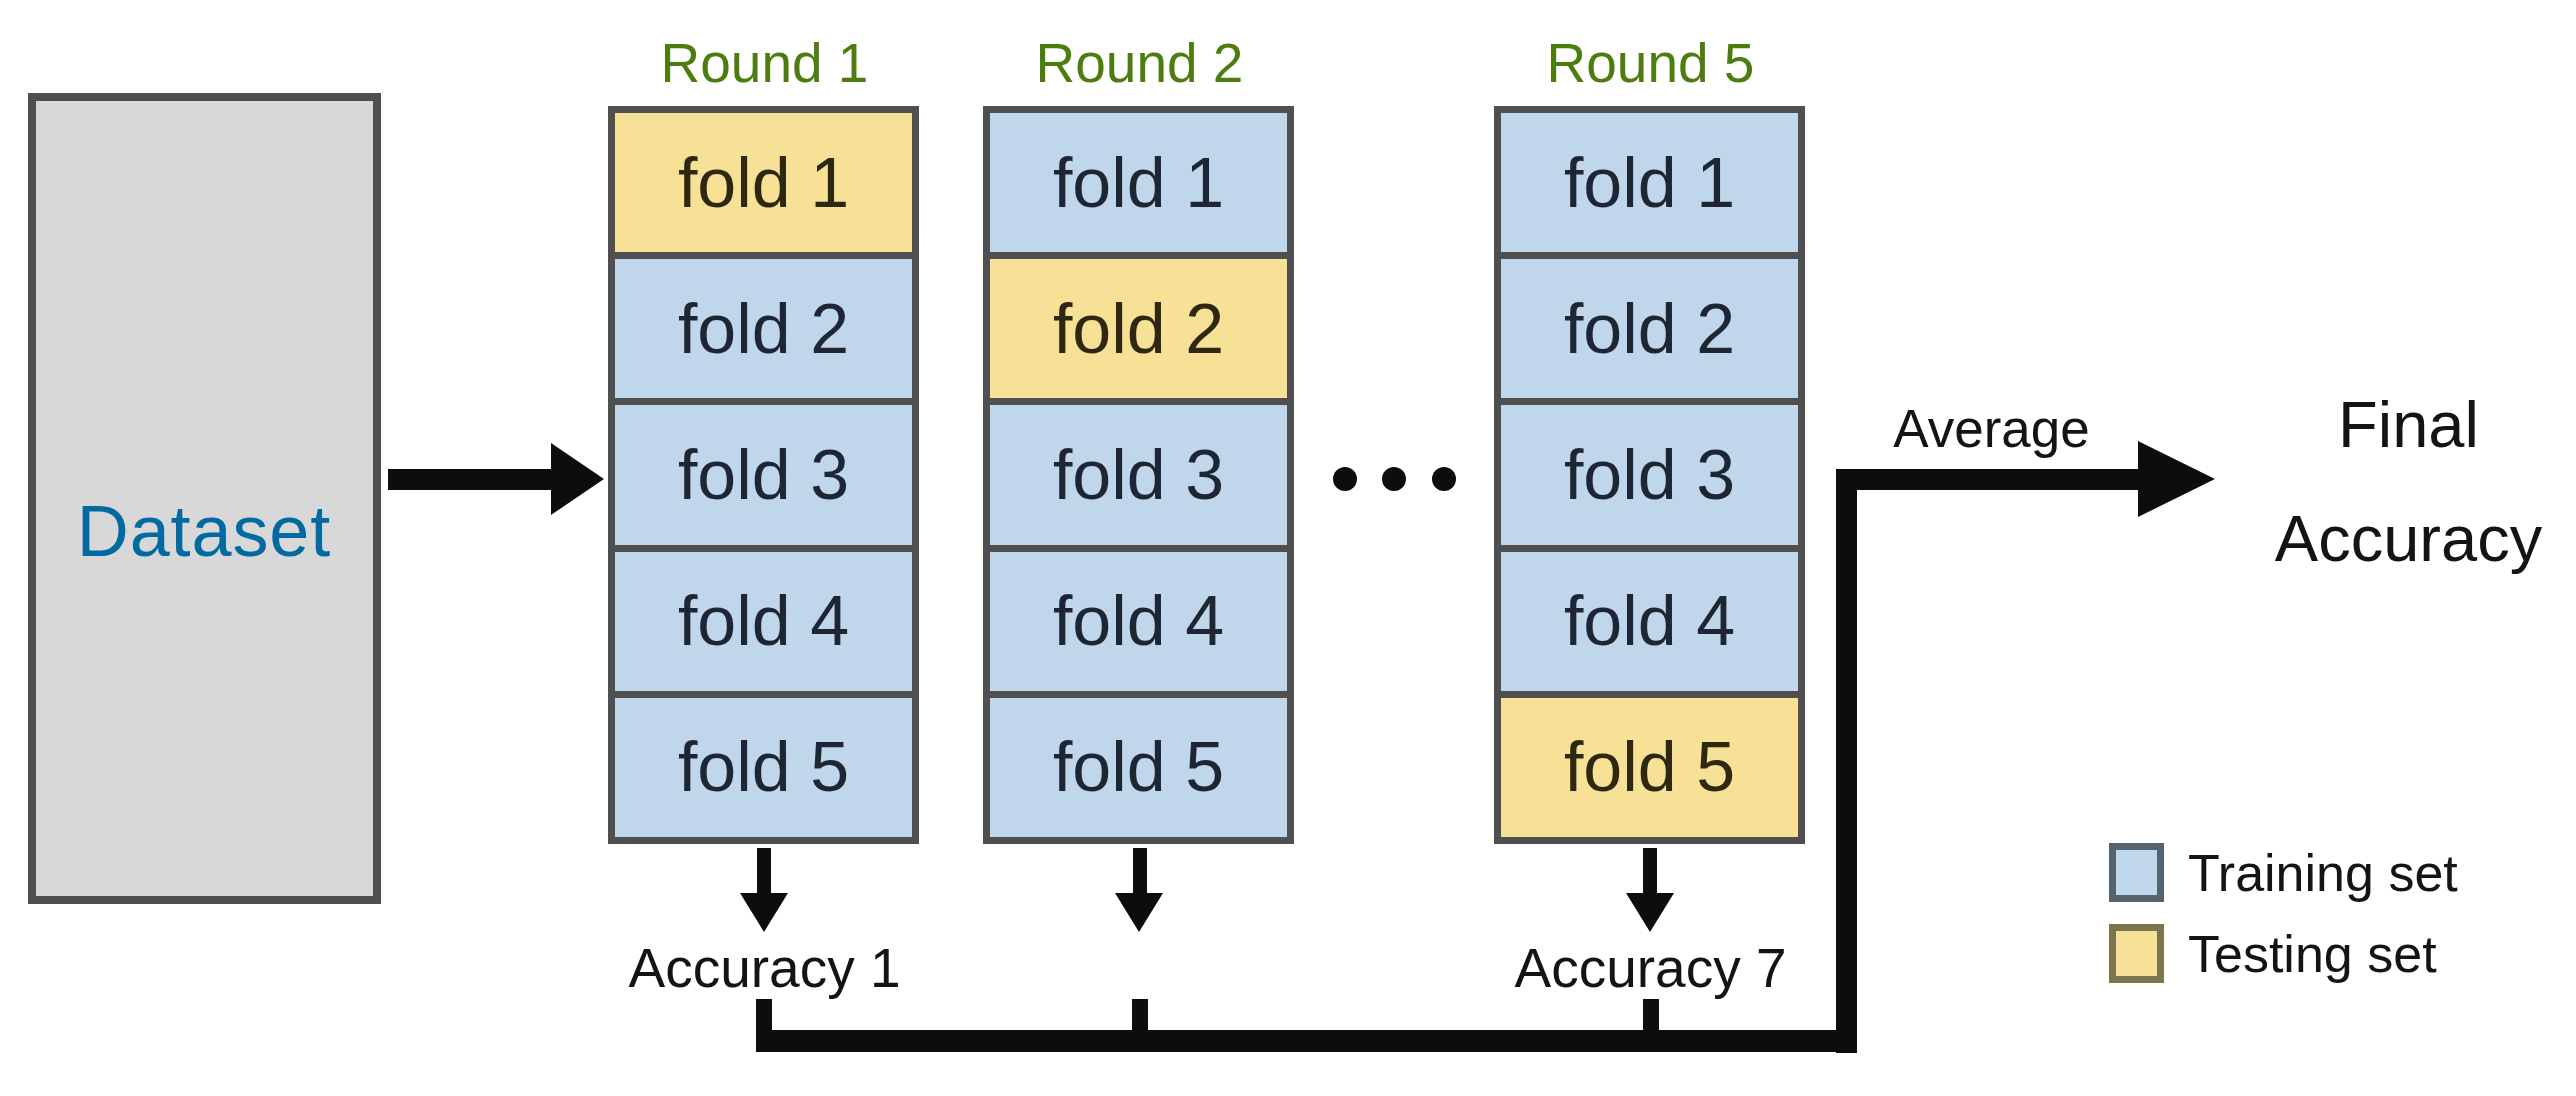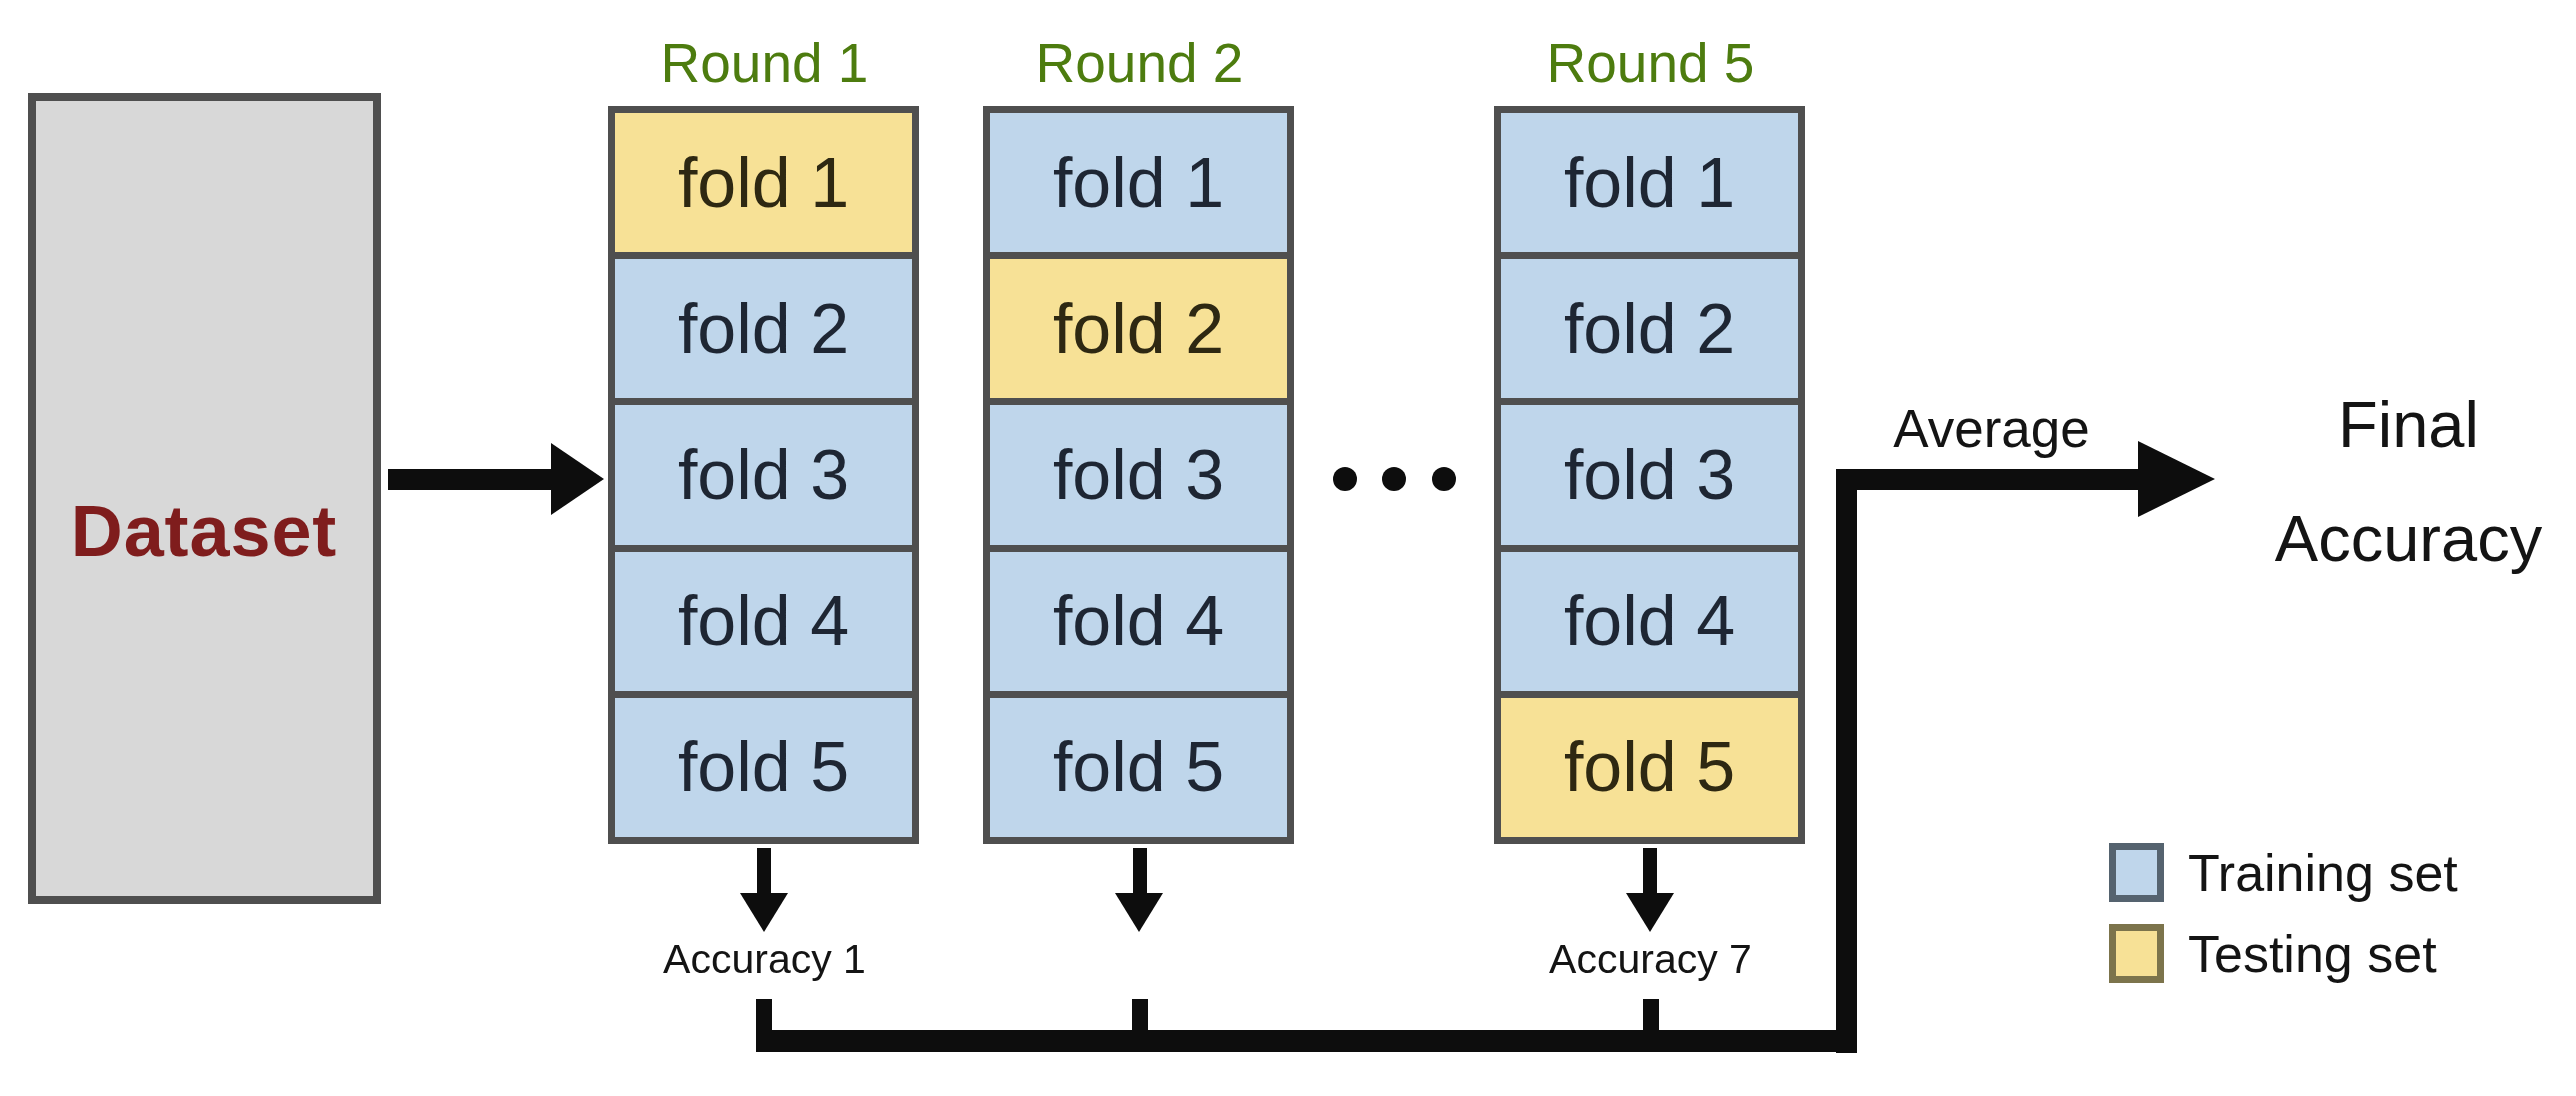--- a/index.html
+++ b/index.html
@@ -17,21 +17,21 @@
   .dataset-box {
     position: absolute;
     left: 27.5px; top: 93px;
     width: 337px; height: 730px;
     background: #D8D8D8;
     border: 8.6px solid #4F4F4F;
     display: flex; align-items: center; justify-content: center;
     padding-top: 65px; box-sizing: content-box;
   }
   .dataset-box .label {
-    font-size: 72px; color: #7f1d1d; letter-spacing: 0.9px; font-weight: bold;
+    font-size: 72px; color: #0369a1; letter-spacing: 0.9px;
   }
 
   
   .fold-col {
     position: absolute;
     top: 106px;
     width: 297px; height: 724px;
     border: 7.7px solid #4F4F4F;
     display: flex; flex-direction: column;
     background: #4F4F4F;
@@ -75,21 +75,21 @@
                   border-left: 53px solid #0D0D0D; }
 
   
   .dshaft { width: 13.7px; top: 848px; height: 45px; }
   .dhead  { top: 893px;
             border-left: 24px solid transparent; border-right: 24px solid transparent;
             border-top: 39px solid #0D0D0D; }
 
   .accuracy-label {
     top: 936px; width: 481px;
-    font-size: 41px; color: #141414;
+    font-size: 55px; color: #141414;
   }
 
   
   .stub  { width: 15.5px; top: 999px; height: 34px; }
   .hbar  { left: 756px; top: 1030px; width: 1100px; height: 22px; }
   .riser { left: 1836px; top: 469px; width: 20.6px; height: 584px; }
 
   
   .avg-shaft { left: 1836px; top: 469px; width: 302px; height: 20.6px; }
   .avg-head  { left: 2138px; top: 441px;

